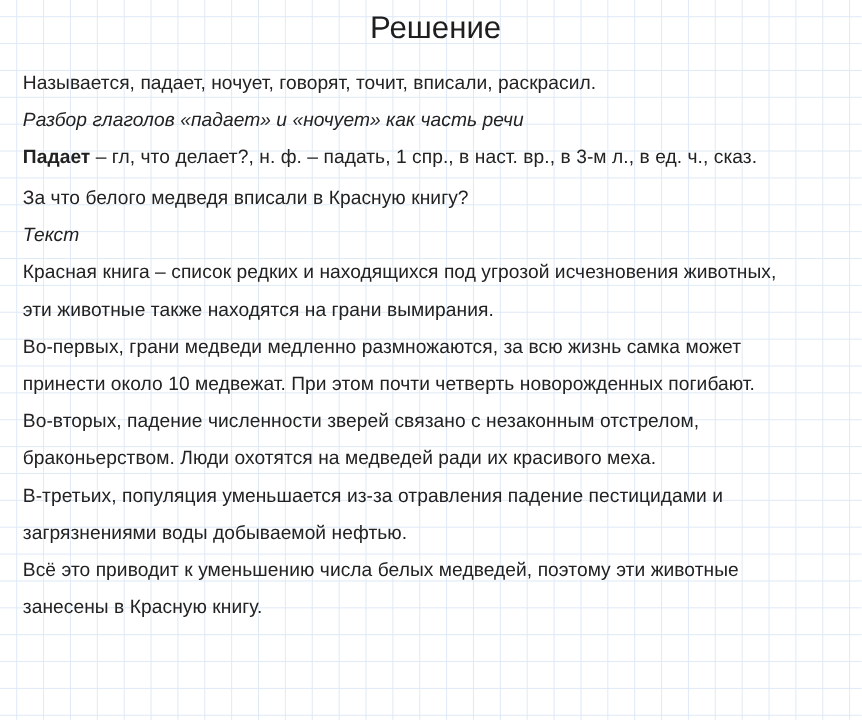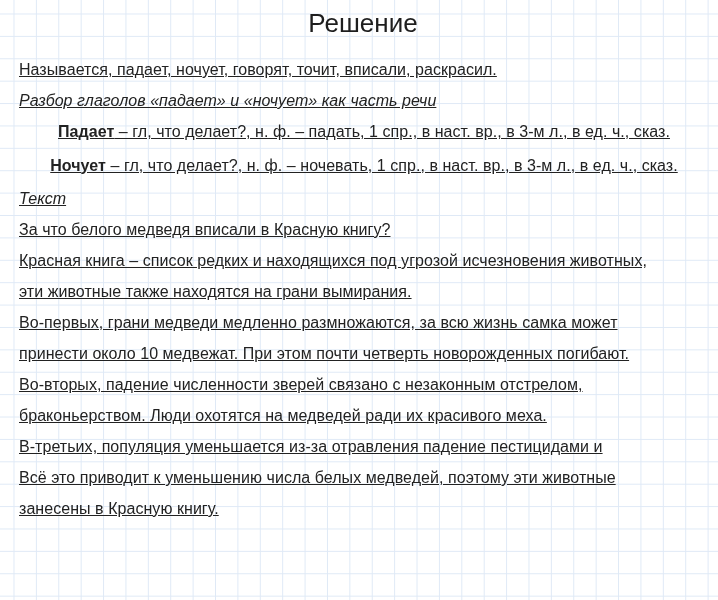--- a/index.html
+++ b/index.html
@@ -29,46 +29,45 @@
       font-size: 26px;
       line-height: 36px;
       color: #1e1e1e;
     }
     .content {
       position: absolute;
       top: 56px;
       left: 19px;
       width: 690px;
       font-size: 16px;
-      text-decoration: underline;
     }
     .line {
       height: 31px;
       line-height: 28px;
       white-space: nowrap;
       letter-spacing: 0.05px;
     }
-    .line.tall { height: 33.5px; text-align: center; }
+    .line.tall { height: 33.5px; }
     .italic { font-style: italic; }
     .bold { font-weight: bold; }
   </style>
 </head>
 <body>
 
 <div class="title">Решение</div>
 
 <div class="content">
   <div class="line">Называется, падает, ночует, говорят, точит, вписали, раскрасил.</div>
   <div class="line italic">Разбор глаголов «падает» и «ночует» как часть речи</div>
   <div class="line tall"><span class="bold">Падает</span><span> – гл, что делает?, н. ф. – падать, 1 спр., в наст. вр., в 3-м л., в ед. ч., сказ.</span></div>
-  <div class="line tall"><span class="bold">Ночует</span><span> – гл, что делает?, н. ф. – ночевать, 1 спр., в наст. вр., в 3-м л., в ед. ч., сказ.</span></div>
+  <div class="line">За что белого медведя вписали в Красную книгу?</div>
   <div class="line italic">Текст</div>
-  <div class="line">За что белого медведя вписали в Красную книгу?</div>
   <div class="line">Красная книга – список редких и находящихся под угрозой исчезновения животных,</div>
   <div class="line">эти животные также находятся на грани вымирания.</div>
   <div class="line">Во-первых, грани медведи медленно размножаются, за всю жизнь самка может</div>
   <div class="line">принести около 10 медвежат. При этом почти четверть новорожденных погибают.</div>
   <div class="line">Во-вторых, падение численности зверей связано с незаконным отстрелом,</div>
   <div class="line">браконьерством. Люди охотятся на медведей ради их красивого меха.</div>
   <div class="line">В-третьих, популяция уменьшается из-за отравления падение пестицидами и</div>
+  <div class="line">загрязнениями воды добываемой нефтью.</div>
   <div class="line">Всё это приводит к уменьшению числа белых медведей, поэтому эти животные</div>
   <div class="line">занесены в Красную книгу.</div>
 </div>
 
 </body></html>

